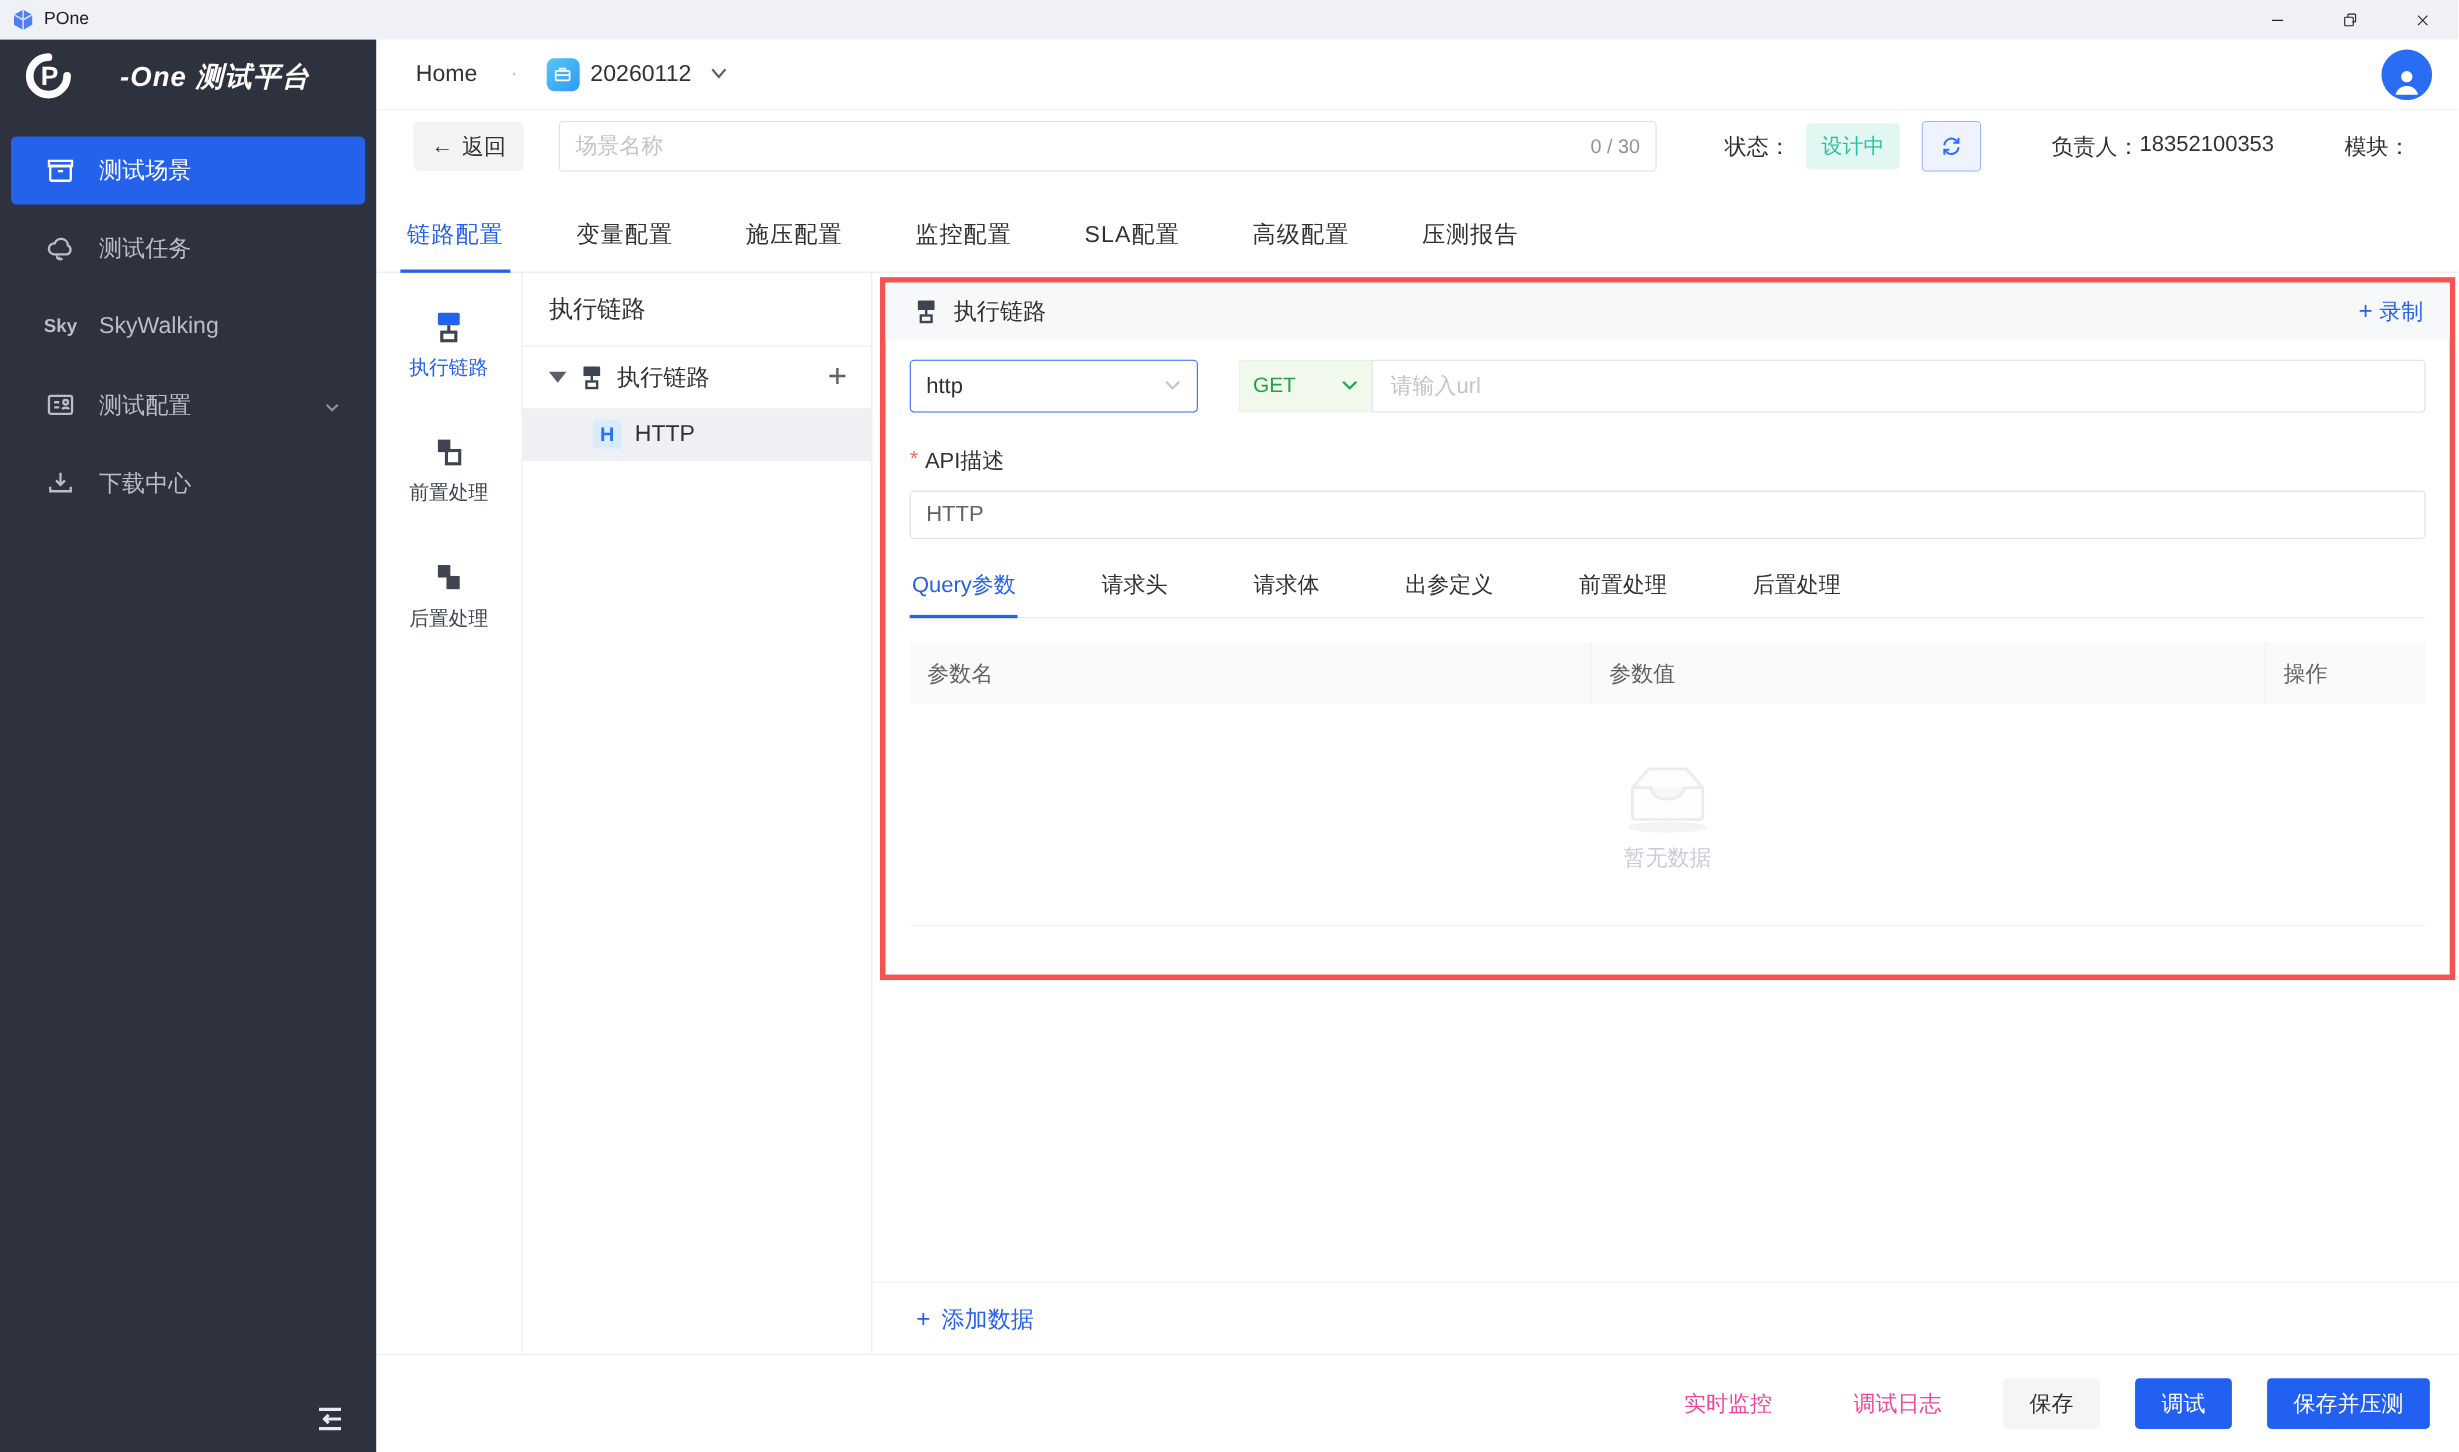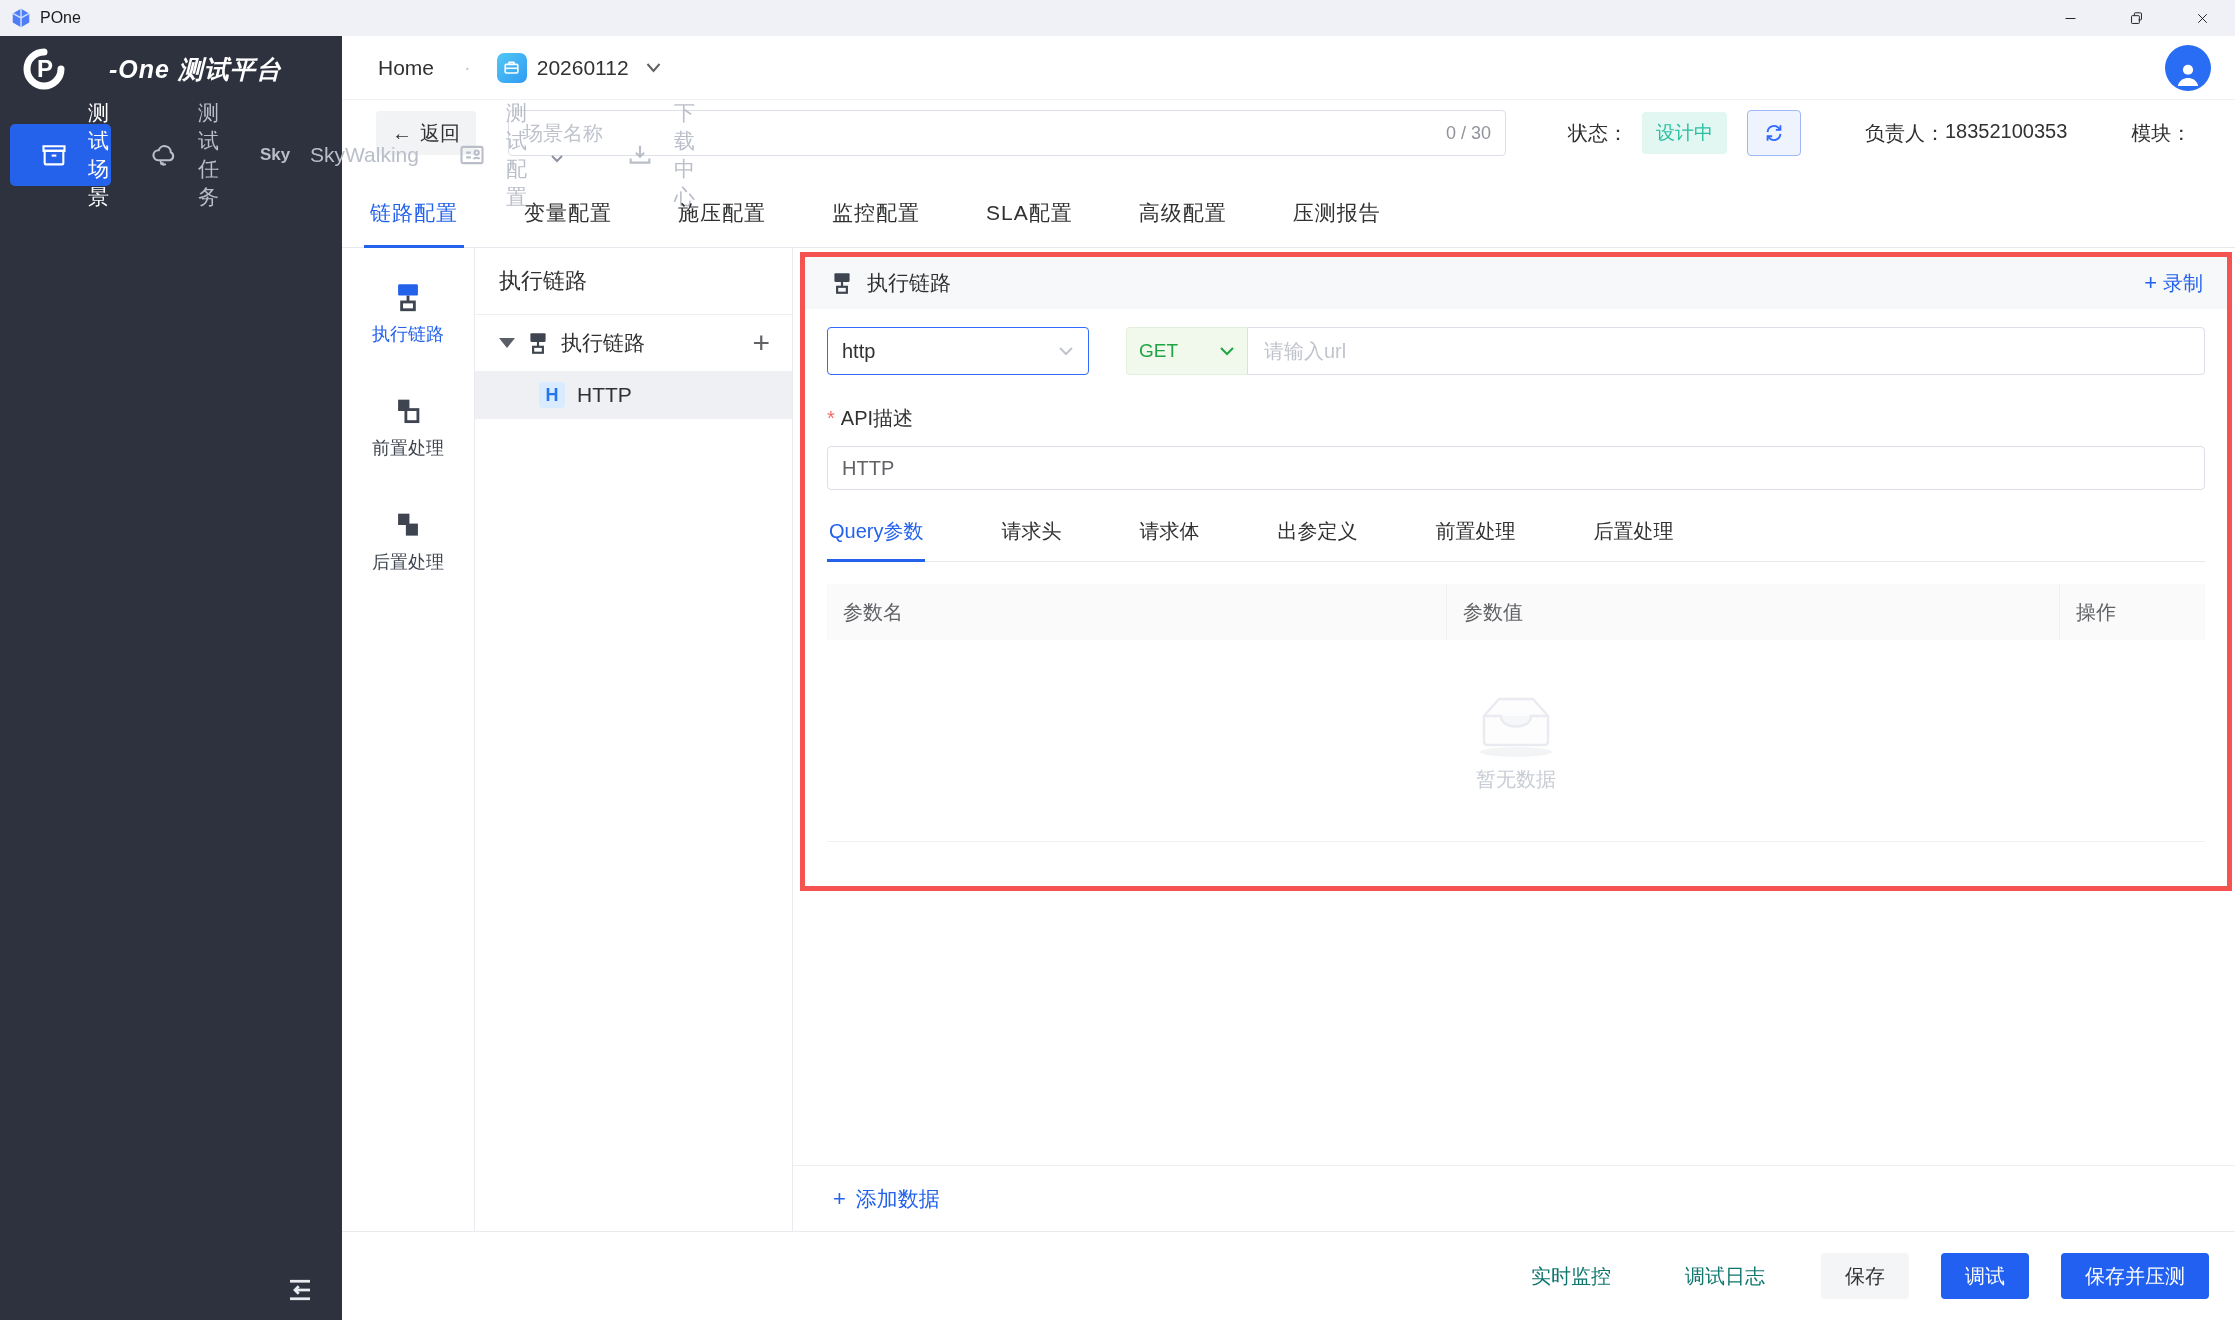--- a/index.html
+++ b/index.html
@@ -15,21 +15,21 @@
   .win-btn { width:66px; display:flex; align-items:center; justify-content:center; cursor:default; }
   .win-btn svg { width:17px; height:17px; stroke:#222; stroke-width:1.4; fill:none; }
 
   .app { flex:1; display:flex; min-height:0; }
 
   
   .sidebar { width:342px; background:#2e323e; color:#b9bec9; position:relative; flex:0 0 auto; }
   .brand { height:66px; display:flex; align-items:center; padding-left:22px; gap:6px; }
   .brand-mark { width:44px; height:44px; }
   .brand-text { color:#fff; font-size:25px; font-weight:bold; font-style:italic; letter-spacing:1px;margin-left:37px; }
-  .menu { padding:22px 10px 0 10px; display:flex; flex-direction:row; gap:9px; }
+  .menu { padding:22px 10px 0 10px; display:flex; flex-direction:column; gap:9px; }
   .menu-item { height:62px; border-radius:5px; display:flex; align-items:center; padding-left:30px; gap:20px; font-size:21px; cursor:pointer; }
   .menu-item.active { background:#2462eb; color:#fff; }
   .menu-item .mi-ico { width:30px; height:30px; display:flex; align-items:center; justify-content:center; }
   .menu-item .mi-ico svg { width:28px; height:28px; stroke:currentColor; fill:none; stroke-width:1.8; }
   .menu-item .sky-txt { font-weight:bold; font-size:17px; letter-spacing:0; }
   .mi-chevron { margin-left:auto; margin-right:22px; width:16px; height:16px; }
   .mi-chevron svg { width:16px; height:16px; stroke:#8d93a1; fill:none; stroke-width:2; }
   .collapse-btn { position:absolute; left:278px; bottom:8px; width:44px; height:44px; display:flex; align-items:center; justify-content:center; cursor:pointer; }
   .collapse-btn svg { width:30px; height:30px; stroke:#e8eaf0; fill:none; stroke-width:2.2; }
 
@@ -119,21 +119,21 @@
   .ph-op { flex:1; height:100%; display:flex; align-items:center; }
   .empty-zone { height:202px; border-bottom:1px solid #f0f0f0; display:flex; flex-direction:column; align-items:center; justify-content:center; gap:6px; flex:0 0 auto; }
   .empty-text { color:#c8ccd4; font-size:20px; }
 
   .panel-spacer { flex:1; }
   .add-row { border-top:1px solid #edeff2; height:66px; display:flex; align-items:center; padding-left:40px; flex:0 0 auto; }
   .add-link { color:#2462eb; font-size:21px; display:flex; align-items:center; gap:10px; cursor:pointer; }
 
   
   .bottom-strip { height:88px; display:flex; align-items:center; justify-content:flex-end; padding-right:26px; flex:0 0 auto; background:#fff; }
-  .ghost-btn { background:none; border:none; color:#0f766e; font-size:20px; font-family:Liberation Sans, sans-serif; cursor:not-allowed; }
+  .ghost-btn { background:none; border:none; color:#ec4899; font-size:20px; font-family:Liberation Sans, sans-serif; cursor:not-allowed; }
   .ghost-btn + .ghost-btn { margin-left:74px; }
   .save-btn { margin-left:56px; background:#f4f5f7; border:none; border-radius:4px; height:46px; padding:0 24px; font-size:20px; color:#303133; font-family:inherit; cursor:pointer; }
   .primary-btn { margin-left:32px; background:#2160f0; border:none; border-radius:4px; height:46px; padding:0 24px; font-size:20px; color:#fff; font-family:inherit; cursor:pointer; }
 </style>
 </head>
 <body>
 
 <div class="root">
 
   <div class="titlebar">

